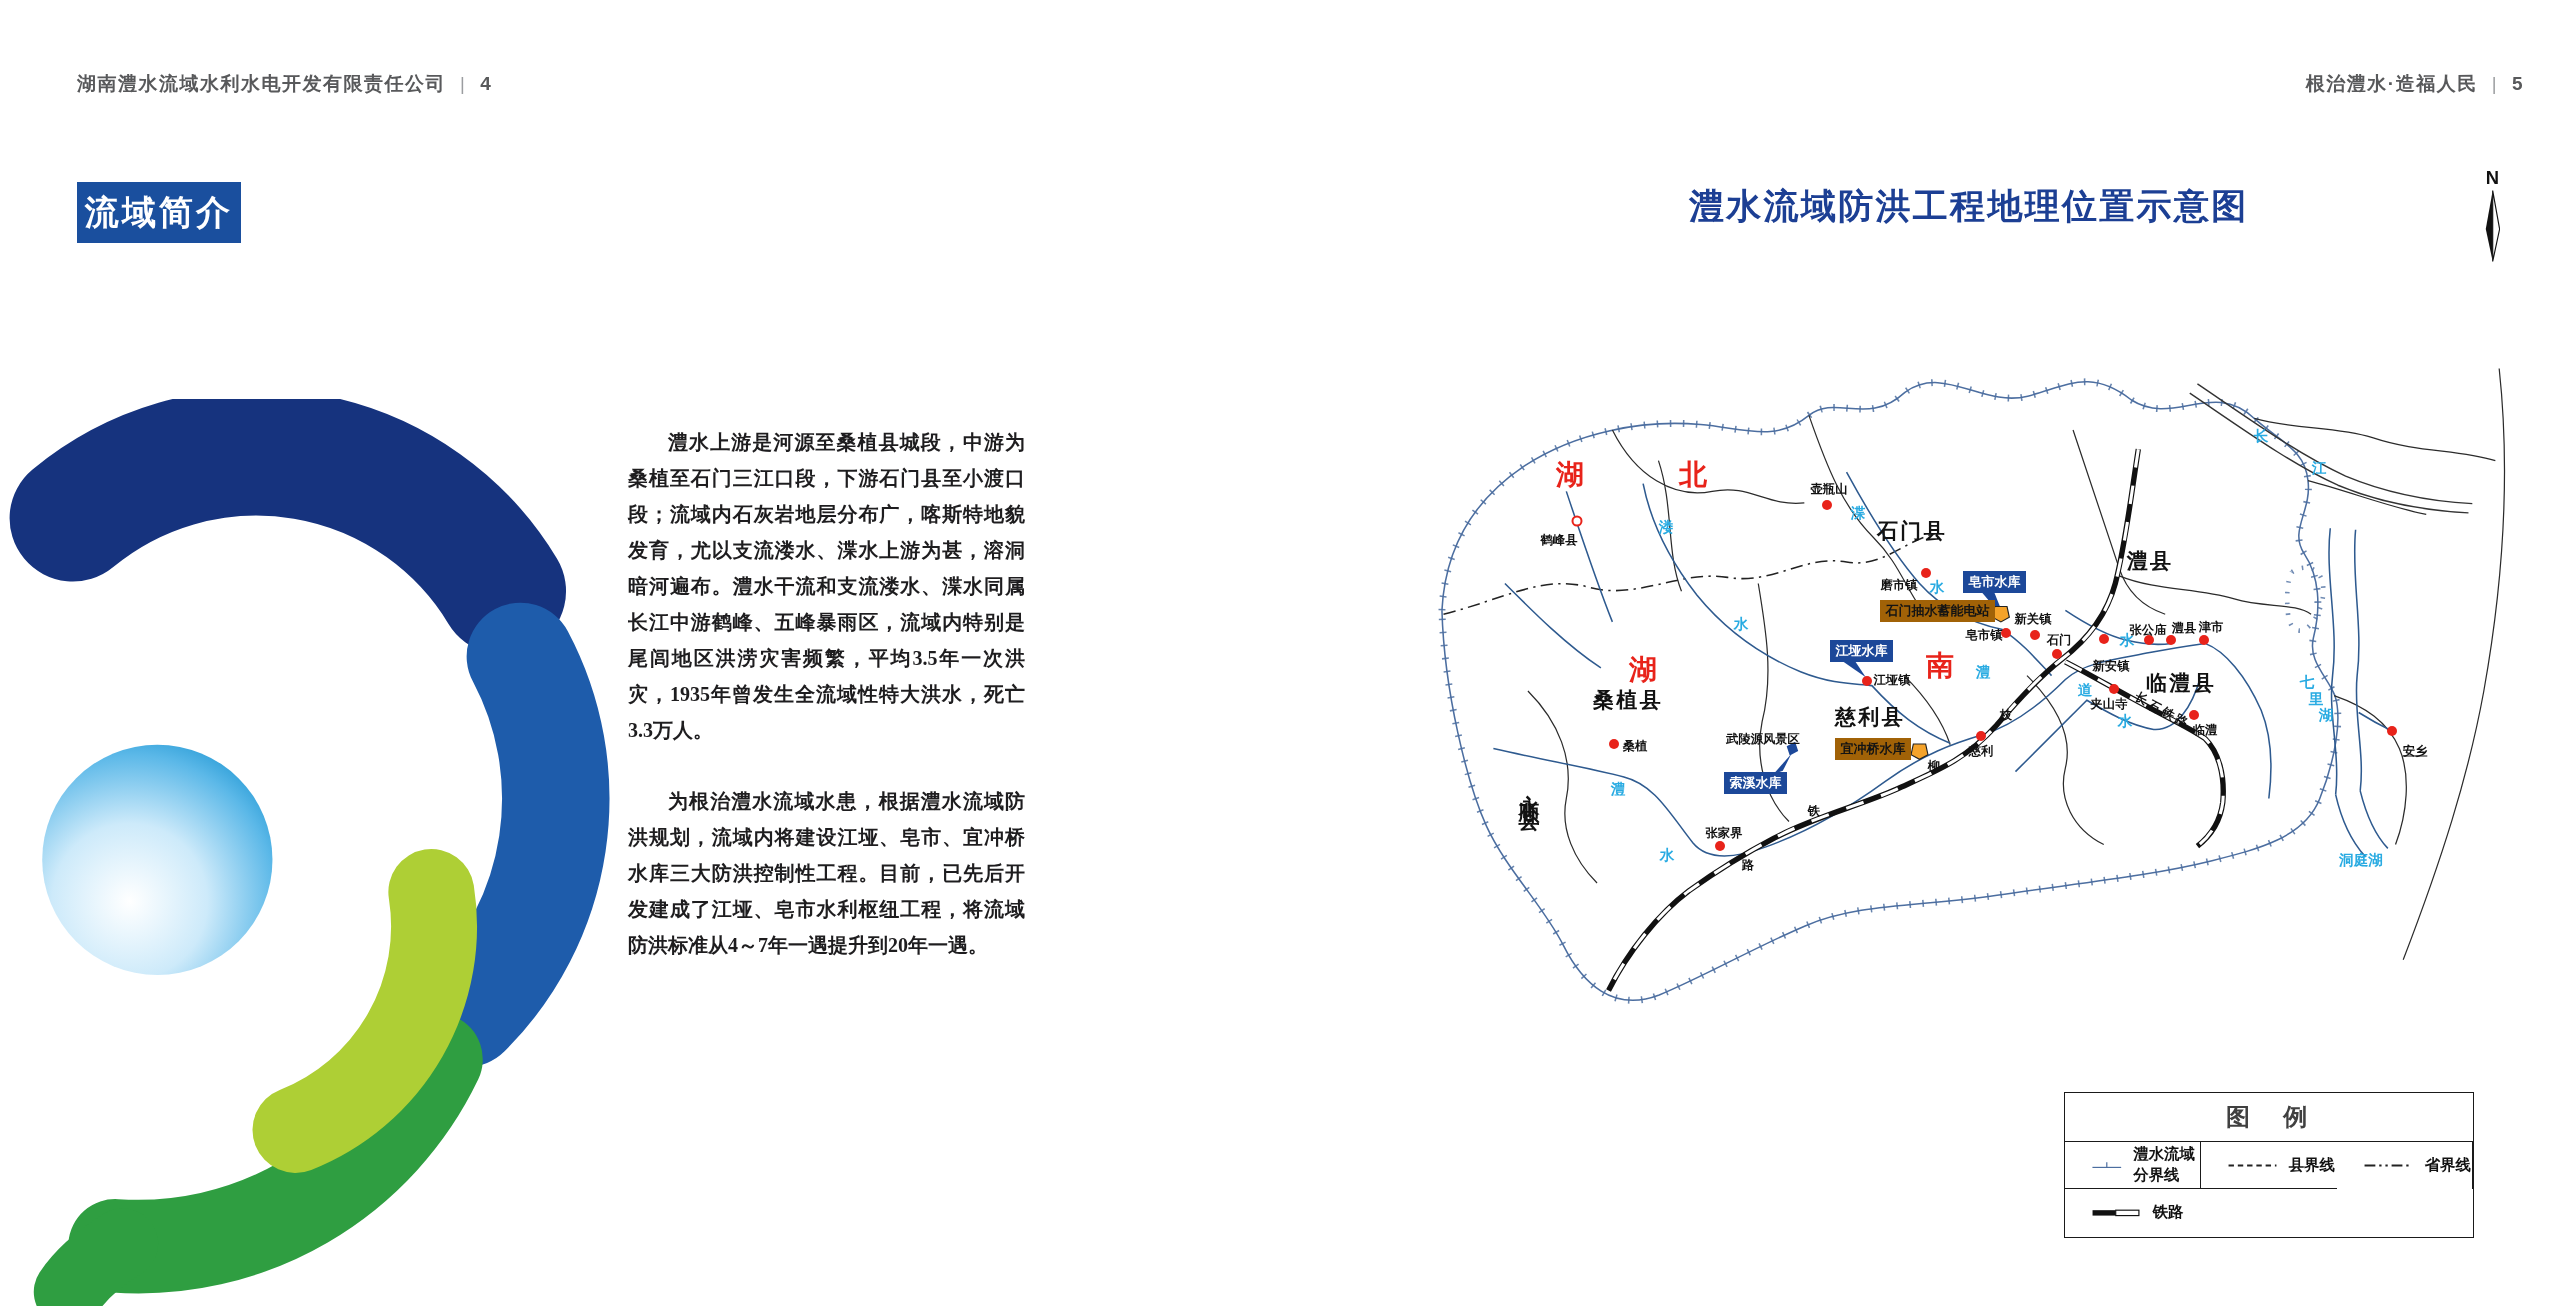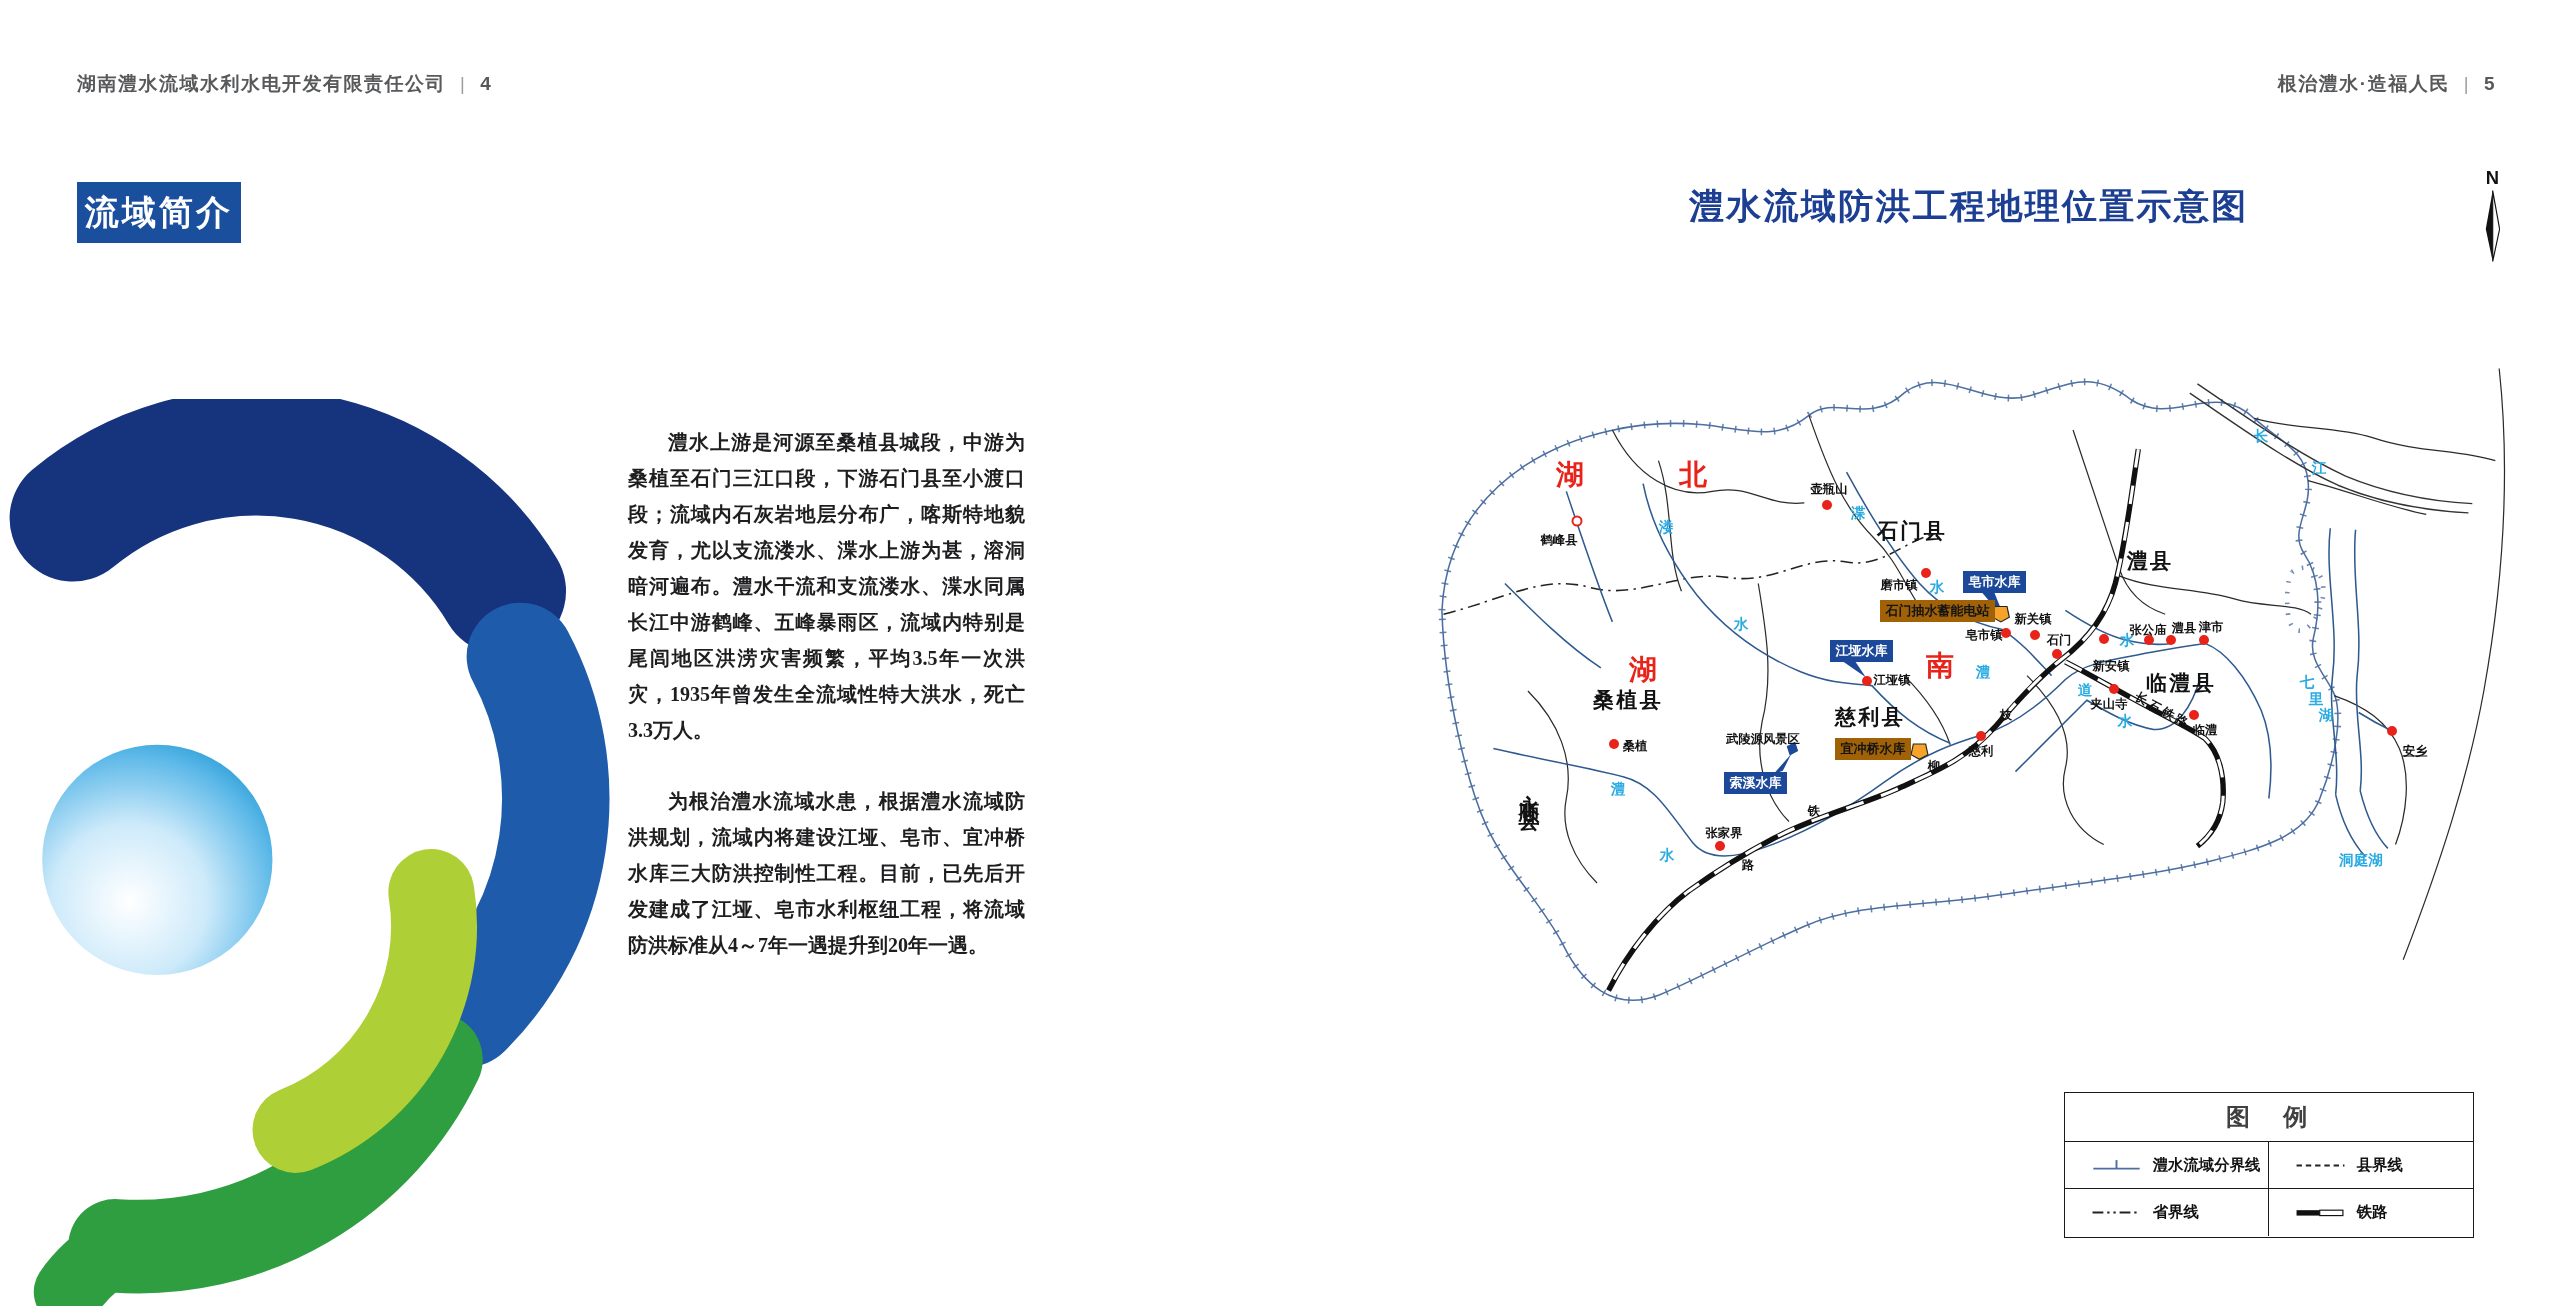--- a/index.html
+++ b/index.html
@@ -3,21 +3,21 @@
 <meta charset="utf-8">
 <style>
   html,body{margin:0;padding:0;background:#ffffff;}
   .page{position:relative;width:2576px;height:1306px;background:#ffffff;overflow:hidden;
         font-family:"Liberation Sans",sans-serif;padding-left:12px;}
 
   
   .hdr{position:absolute;top:71px;font-size:19px;font-weight:bold;color:#58595b;
        letter-spacing:1.5px;display:flex;align-items:center;gap:14px;}
   .hdr-left{left:77px;}
-  .hdr-right{right:92px;}
+  .hdr-right{right:64px;}
   .hdr .bar{color:#9b9da0;font-weight:normal;font-size:18.4px;}
 
   
   .sec-title{position:absolute;left:77px;top:182px;width:164px;height:61px;background:#1a4f9e;
              color:#fff;font-size:34px;font-weight:bold;display:flex;align-items:center;
              justify-content:center;letter-spacing:3.1px;}
 
   
   .bodycol{position:absolute;left:628px;top:424px;width:397px;
            font-family:"Liberation Serif","DejaVu Serif",serif;
@@ -48,21 +48,21 @@
            padding:3.1px 5.4px;white-space:nowrap;line-height:15.4px;}
   .res-box.blue{background:#1c4899;color:#ffffff;}
   .res-box.orange{background:#a16207;color:#141414;}
 
   
   .legend{position:absolute;left:2064px;top:1092px;width:410px;height:146px;
           border:1.5px solid #1a1a1a;box-sizing:border-box;background:#fff;}
   .legend .ltitle{height:49px;display:flex;align-items:center;justify-content:center;
                   font-size:24px;font-weight:bold;color:#404040;border-bottom:1.5px solid #1a1a1a;
                   box-sizing:border-box;letter-spacing:4.6px;text-align:center;}
-  .legend .lgrid{display:grid;grid-template-columns:1fr 1fr;grid-template-rows:1fr 1fr;height:94px;}
+  .legend .lgrid{display:grid;grid-template-columns:1fr 1fr 1fr;grid-template-rows:1fr 1fr;height:94px;}
   .legend .lcell{display:flex;align-items:center;gap:10.7px;padding-left:26px;
                  border-right:1.5px solid #1a1a1a;border-bottom:1.5px solid #1a1a1a;box-sizing:border-box;}
   .legend .lcell:nth-child(2n){border-right:none;}
   .legend .lcell:nth-child(3),.legend .lcell:nth-child(4){border-bottom:none;}
   .legend .llabel{font-size:15.4px;font-weight:bold;color:#121212;}
 
   svg.layer{position:absolute;left:0;top:0;pointer-events:none;}
 </style>
 </head>
 <body>

